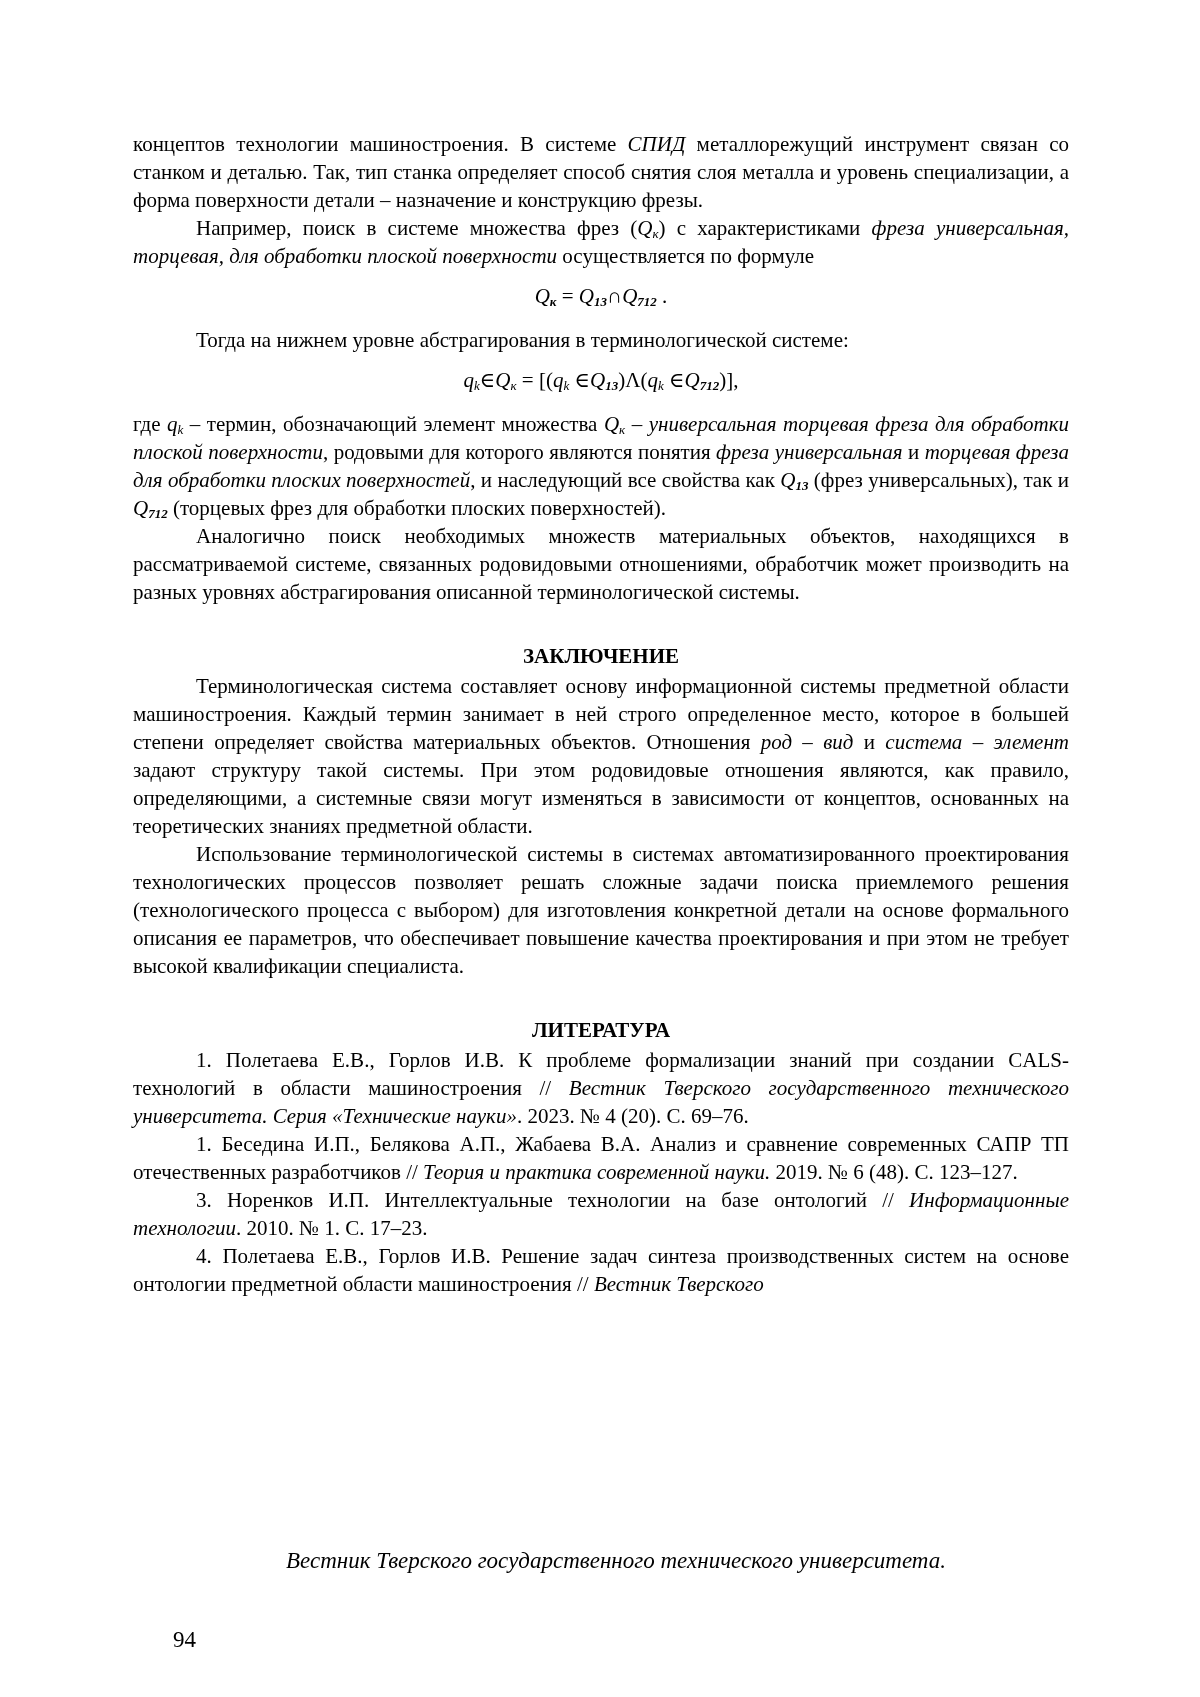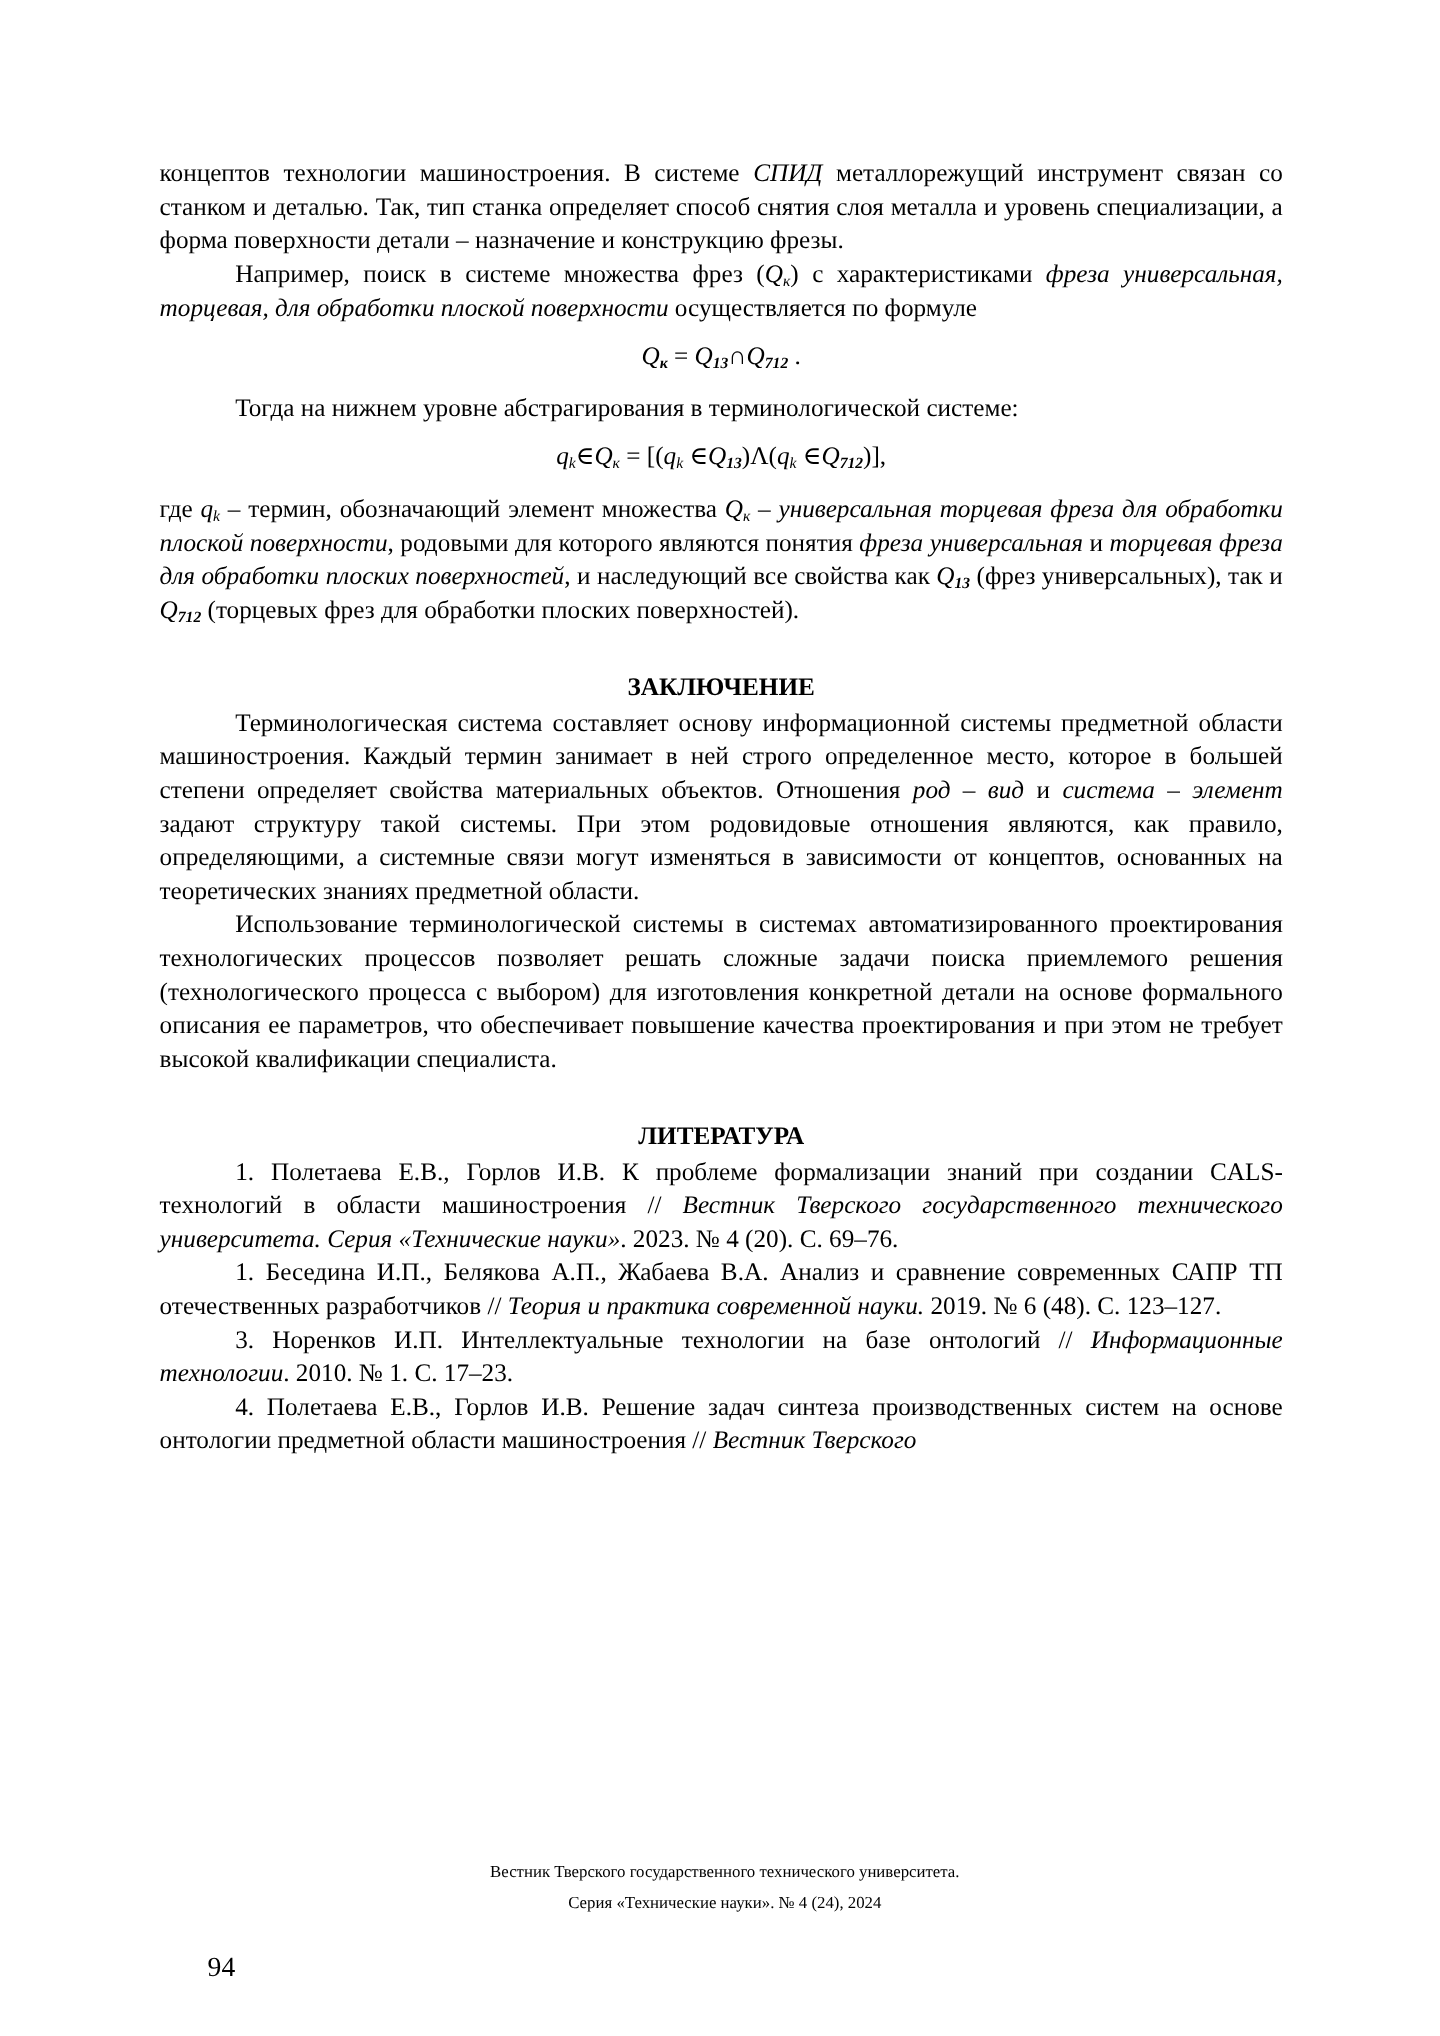--- a/index.html
+++ b/index.html
@@ -36,25 +36,26 @@
     font-weight: bold;
     margin: 36px 0 2px 0;
   }
   sub {
     font-size: 0.62em;
     line-height: 0;
     vertical-align: -0.25em;
   }
   .footer {
     position: absolute;
-    left: 136px;
+    left: 148px;
     top: 1548px;
     width: 936px;
     text-align: center;
-    font-size: 14px;
+    font-style: italic;
+    font-size: 23px;
     line-height: 26px;
   }
   .page-number {
     position: absolute;
     left: 133px;
     top: 1626px;
     font-size: 23px;
     line-height: 28px;
     margin-left: 40px;
   }
@@ -63,27 +64,27 @@
 <body>
 
 <div class="page">
   <div class="content">
       <div class="para"><span>концептов технологии машиностроения. В системе </span><span style="font-style: italic;">СПИД</span><span> металлорежущий инструмент связан со станком и деталью. Так, тип станка определяет способ снятия слоя металла и уровень специализации, а форма поверхности детали – назначение и конструкцию фрезы.</span></div>
       <div class="para indent"><span>Например, поиск в системе множества фрез (</span><span style="font-style: italic;">Q</span><sub style="font-style: italic;">к</sub><span>) с характеристиками </span><span style="font-style: italic;">фреза универсальная, торцевая, для обработки плоской поверхности</span><span> осуществляется по формуле</span></div>
       <div class="formula"><span style="font-style: italic;">Q</span><sub style="font-style: italic; font-weight: bold;">к</sub><span> = </span><span style="font-style: italic;">Q</span><sub style="font-style: italic; font-weight: bold;">13</sub><span>∩</span><span style="font-style: italic;">Q</span><sub style="font-style: italic; font-weight: bold;">712</sub><span> .</span></div>
       <div class="para indent"><span>Тогда на нижнем уровне абстрагирования в терминологической системе:</span></div>
       <div class="formula"><span style="font-style: italic;">q</span><sub style="font-style: italic;">k</sub><span>∈</span><span style="font-style: italic;">Q</span><sub style="font-style: italic;">к</sub><span> = [(</span><span style="font-style: italic;">q</span><sub style="font-style: italic;">k</sub><span> ∈</span><span style="font-style: italic;">Q</span><sub style="font-style: italic; font-weight: bold;">13</sub><span>)Λ(</span><span style="font-style: italic;">q</span><sub style="font-style: italic;">k</sub><span> ∈</span><span style="font-style: italic;">Q</span><sub style="font-style: italic; font-weight: bold;">712</sub><span>)],</span></div>
       <div class="para"><span>где </span><span style="font-style: italic;">q</span><sub style="font-style: italic;">k</sub><span> – термин, обозначающий элемент множества </span><span style="font-style: italic;">Q</span><sub style="font-style: italic;">к</sub><span> – </span><span style="font-style: italic;">универсальная торцевая фреза для обработки плоской поверхности</span><span>, родовыми для которого являются понятия </span><span style="font-style: italic;">фреза универсальная</span><span> и </span><span style="font-style: italic;">торцевая фреза для обработки плоских поверхностей</span><span>, и наследующий все свойства как </span><span style="font-style: italic;">Q</span><sub style="font-style: italic; font-weight: bold;">13</sub><span> (фрез универсальных), так и </span><span style="font-style: italic;">Q</span><sub style="font-style: italic; font-weight: bold;">712</sub><span> (торцевых фрез для обработки плоских поверхностей).</span></div>
+      <div class="para indent"><span>Аналогично поиск необходимых множеств материальных объектов, находящихся в рассматриваемой системе, связанных родовидовыми отношениями, обработчик может производить на разных уровнях абстрагирования описанной терминологической системы.</span></div>
       <div class="heading">ЗАКЛЮЧЕНИЕ</div>
       <div class="para indent"><span>Терминологическая система составляет основу информационной системы предметной области машиностроения. Каждый термин занимает в ней строго определенное место, которое в большей степени определяет свойства материальных объектов. Отношения </span><span style="font-style: italic;">род – вид</span><span> и </span><span style="font-style: italic;">система – элемент</span><span> задают структуру такой системы. При этом родовидовые отношения являются, как правило, определяющими, а системные связи могут изменяться в зависимости от концептов, основанных на теоретических знаниях предметной области.</span></div>
       <div class="para indent"><span>Использование терминологической системы в системах автоматизированного проектирования технологических процессов позволяет решать сложные задачи поиска приемлемого решения (технологического процесса с выбором) для изготовления конкретной детали на основе формального описания ее параметров, что обеспечивает повышение качества проектирования и при этом не требует высокой квалификации специалиста.</span></div>
       <div class="heading">ЛИТЕРАТУРА</div>
       <div class="para indent"><span>1. Полетаева Е.В., Горлов И.В. К проблеме формализации знаний при создании CALS-технологий в области машиностроения // </span><span style="font-style: italic;">Вестник Тверского государственного технического университета. Серия «Технические науки»</span><span>. 2023. № 4 (20). С. 69–76.</span></div>
       <div class="para indent"><span>1. Беседина И.П., Белякова А.П., Жабаева В.А. Анализ и сравнение современных САПР ТП отечественных разработчиков // </span><span style="font-style: italic;">Теория и практика современной науки.</span><span> 2019. № 6 (48). С. 123–127.</span></div>
       <div class="para indent"><span>3. Норенков И.П. Интеллектуальные технологии на базе онтологий // </span><span style="font-style: italic;">Информационные технологии</span><span>. 2010. № 1. С. 17–23.</span></div>
       <div class="para indent"><span>4. Полетаева Е.В., Горлов И.В. Решение задач синтеза производственных систем на основе онтологии предметной области машиностроения // </span><span style="font-style: italic;">Вестник Тверского</span></div>
     </div>
   <div class="footer">
     <div>Вестник Тверского государственного технического университета.</div>
-    <div>Серия «Технические науки». № 4 (24), 2024</div>
   </div>
   <div class="page-number">94</div>
 </div>
 
 </body></html>

